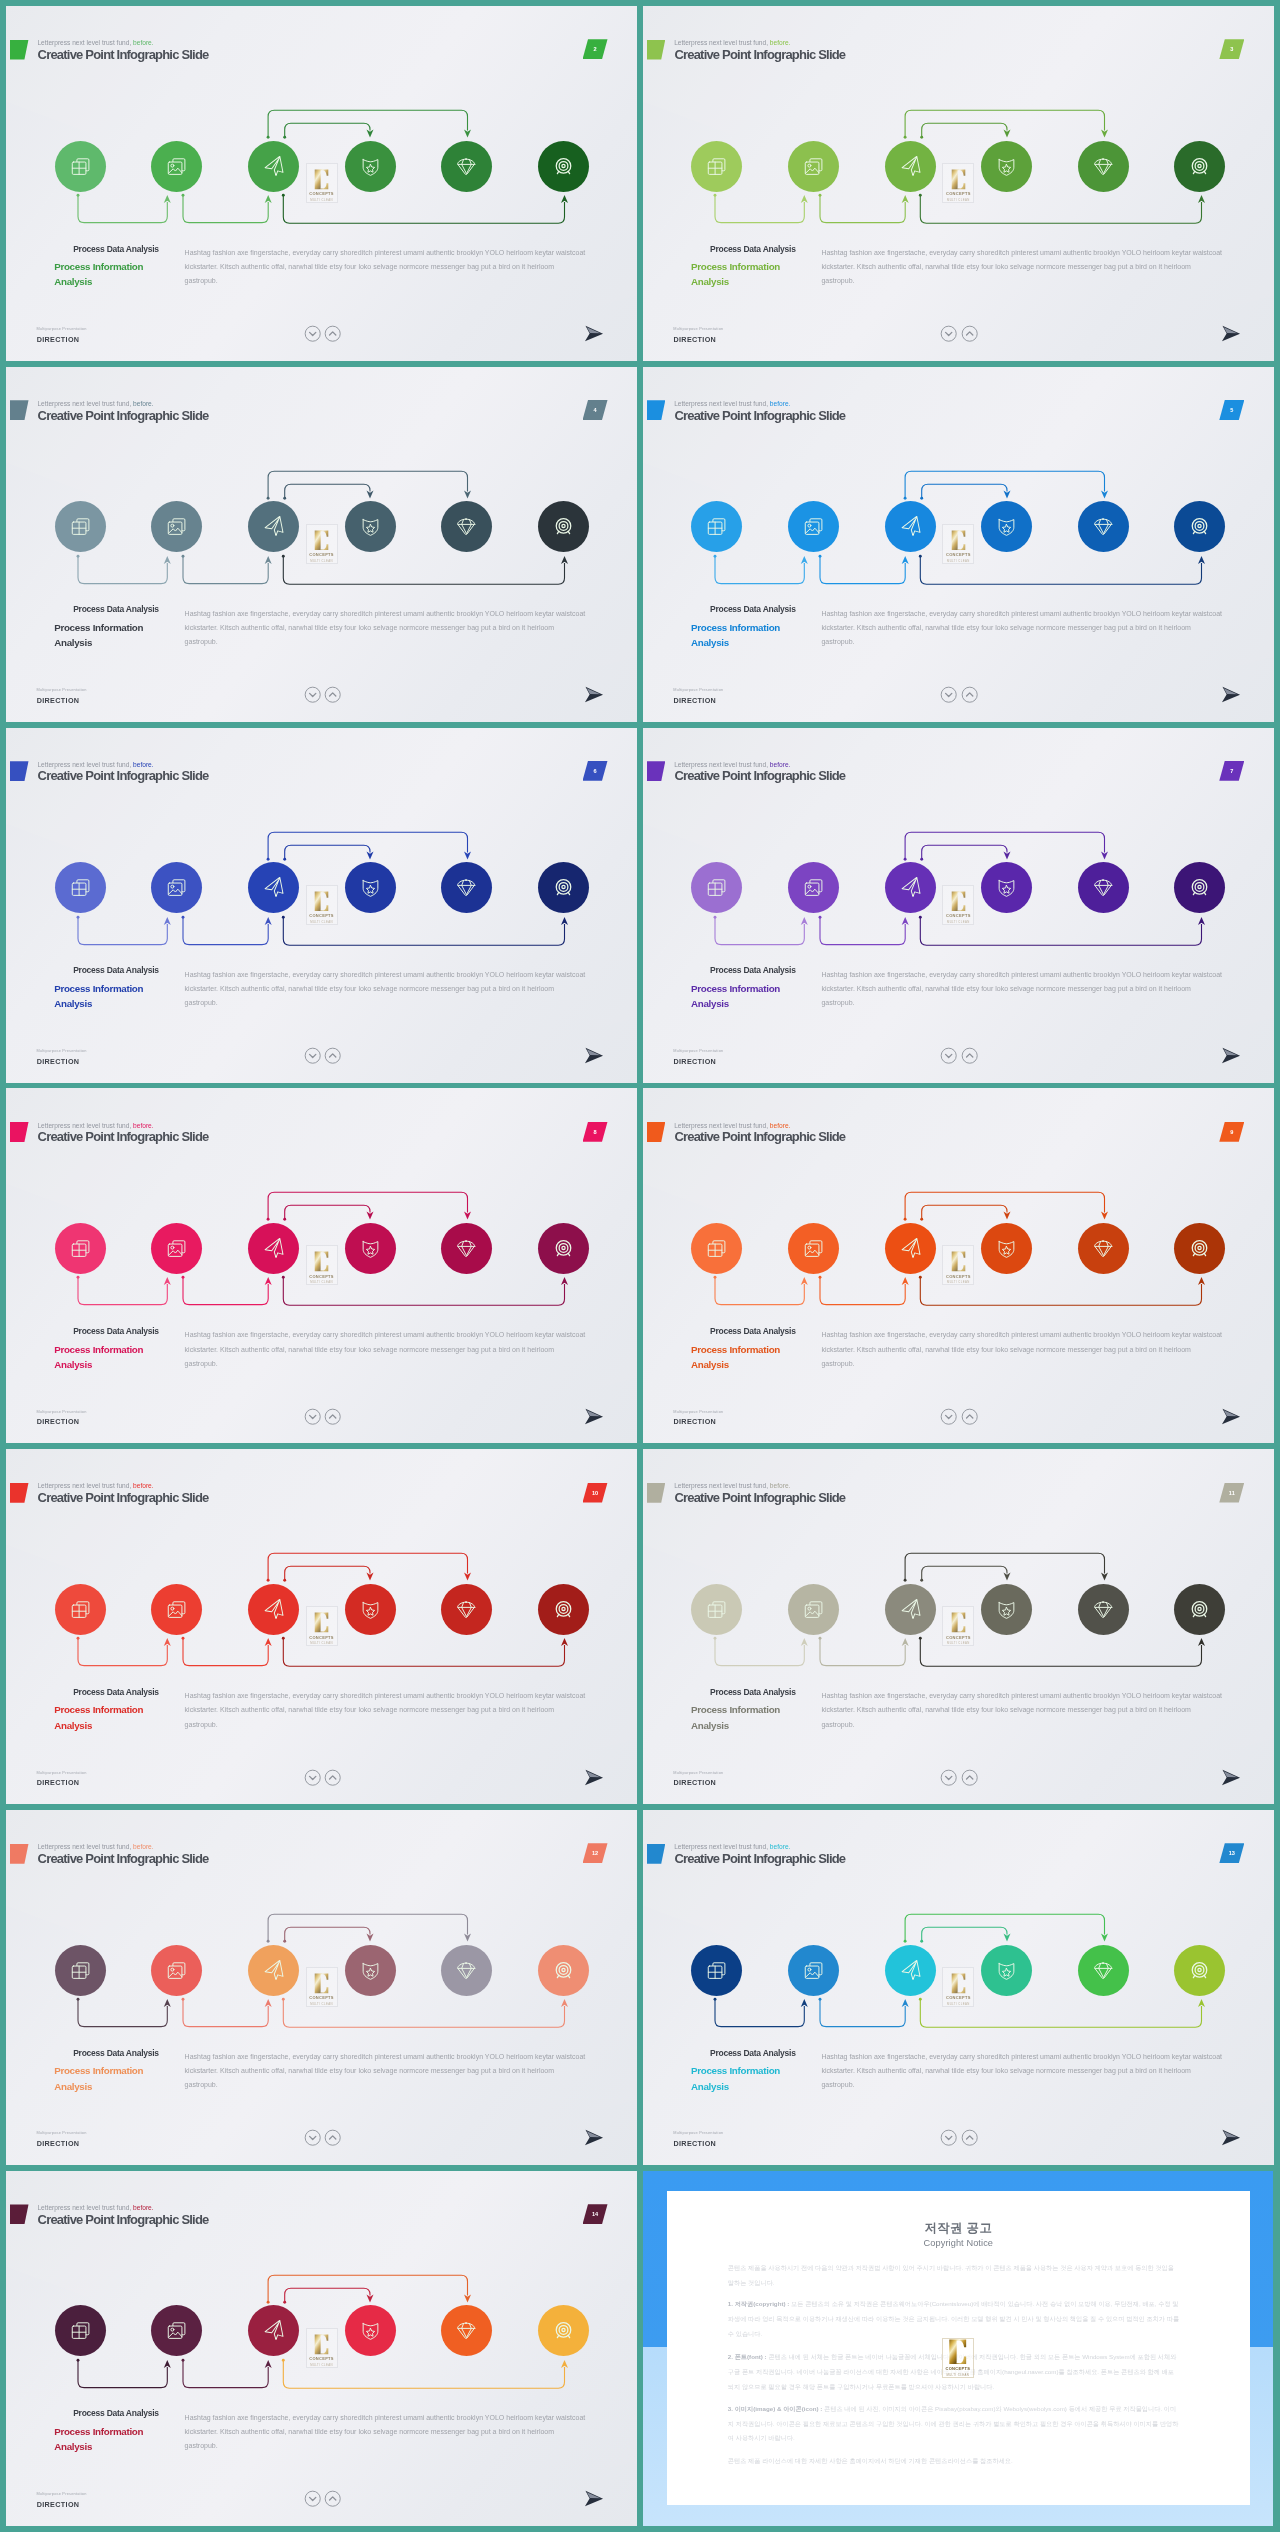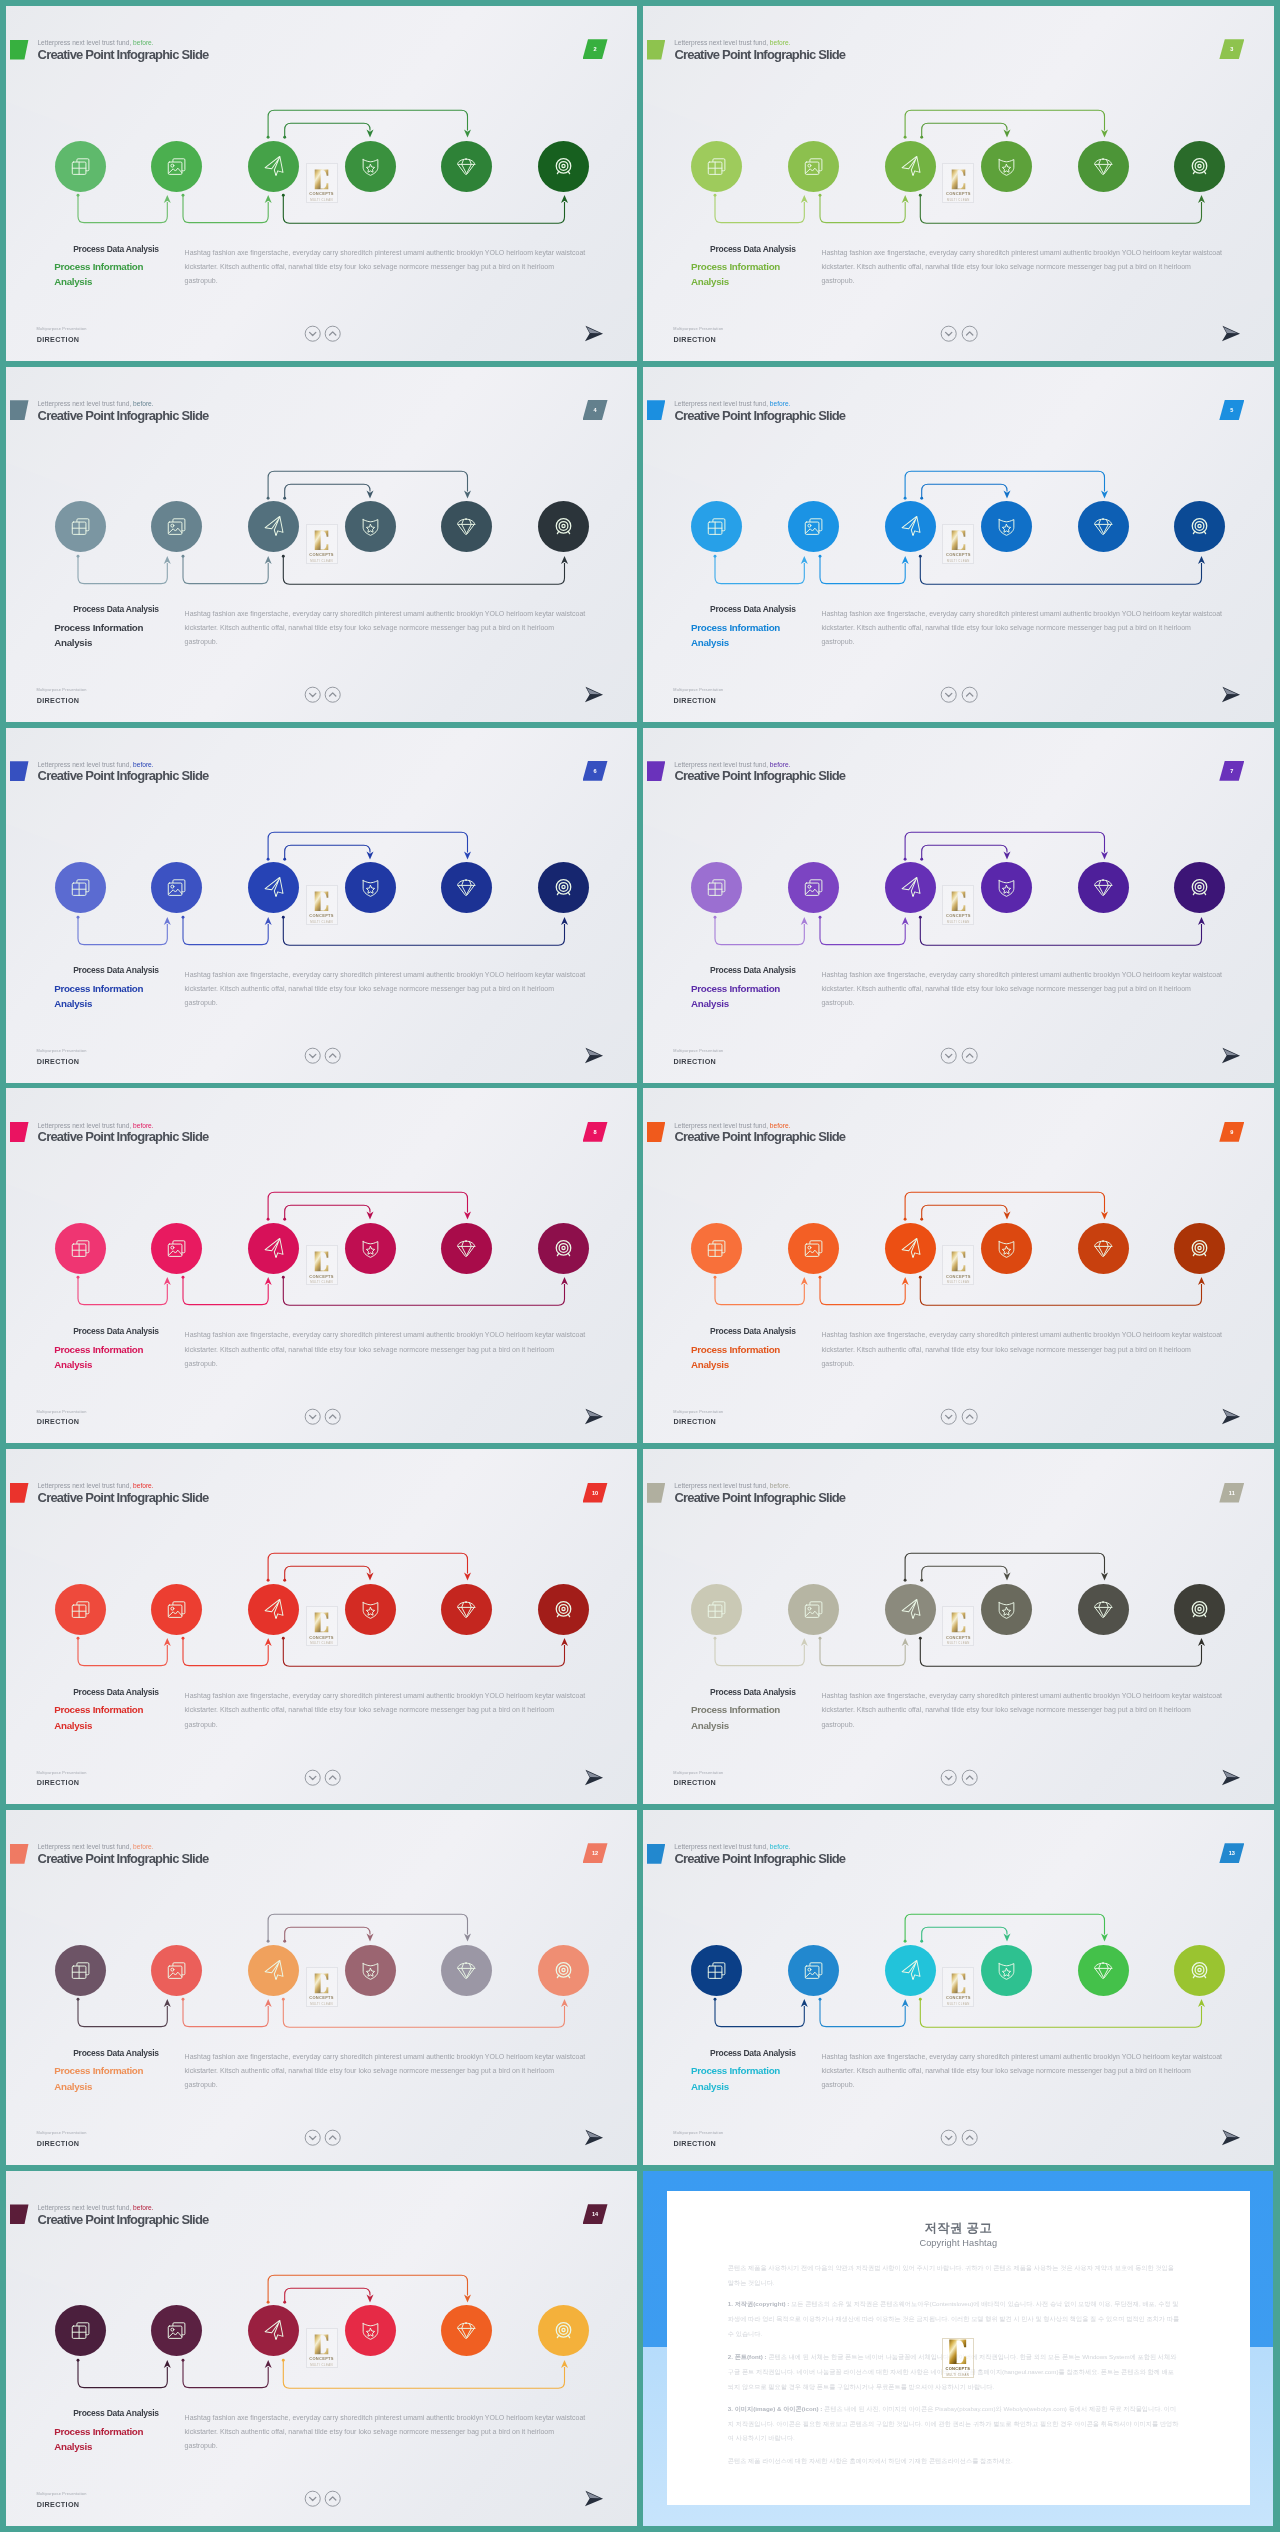--- a/index.html
+++ b/index.html
@@ -1652,21 +1652,21 @@
     <div class="sendicon" style="left:578.3px;top:319.3px;">
       <svg viewBox="0 0 40 34">
           <path d="M3 1 L39 17.5 L2 33 L11.5 17 Z" fill="#262e3c"></path>
           <path d="M5.8 4.2 L12.2 16.2 L33.4 16.4 Z" fill="#868d9c"></path>
         </svg>
     </div>
   </div>
 <div class="cslide" style="left:642.8px;top:2170.98px;">
   <div class="cpaper">
     <div class="cp-ko" style="top:29.5px;">저작권 공고</div>
-    <div class="cp-en" style="top:47.5px;">Copyright Hashtag</div>
+    <div class="cp-en" style="top:47.5px;">Copyright Notice</div>
     <div class="cp-p" style="left:61px;top:70px;width:452px;">콘텐츠 제품을 사용하시기 전에 다음의 약관과 저작권법 사항이 있어 주시기 바랍니다. 귀하가 이 콘텐츠 제품을 사용하는 것은 사용자 계약과 보호에 동의한 것임을 말하는 것입니다.</div>
     <div class="cp-p" style="left:61px;top:106.5px;width:452px;"><b>1. 저작권(copyright) :</b> <span>모든 콘텐츠의 소유 및 저작권은 콘텐츠웨어노아우(Contentsloveu)에 배타적이 있습니다. 사전 승낙 없이 모방해 이용, 무단전재, 배포, 수정 및 파생에 따라 영리 목적으로 이용하거나 재생산에 따라 이용하는 것은 금지됩니다. 이러한 모델 행위 발견 시 민사 및 형사상의 책임을 질 수 있으며 법적인 조치가 따를 수 있습니다.</span></div>
     <div class="cp-p" style="left:61px;top:159px;width:452px;"><b>2. 폰트(font) :</b> <span>콘텐츠 내에 된 서체는 한글 폰트는 네이버 나눔글꼴에 서체입니다. 네이버에 저작권입니다. 한글 외의 모든 폰트는 Windows System에 포함된 서체와 구글 폰트 저작권입니다. 네이버 나눔글꼴 라이선스에 대한 자세한 사항은 네이버 나눔글꼴 홈페이지(hangeul.naver.com)를 참조하세요. 폰트는 콘텐츠와 함께 배포되지 않으므로 필요할 경우 해당 폰트를 구입하시거나 무료폰트를 받으셔야 사용하시기 바랍니다.</span></div>
     <div class="cp-p" style="left:61px;top:210.8px;width:452px;"><b>3. 이미지(image) &amp; 아이콘(icon) :</b> <span>콘텐츠 내에 된 사진, 이미지의 아이콘은 Pixabay(pixabay.com)와 Webolys(webolys.com) 등에서 제공한 무료 저작물입니다. 이미지 저작권입니다. 아이콘은 필요한 재료보고 콘텐츠의 구입한 것입니다. 이에 관한 권리는 귀하가 별도로 확인하고 필요한 경우 아이콘을 취득하셔야 이미지를 반영하여 사용하시기 바랍니다.</span></div>
     <div class="cp-p" style="left:61px;top:263.3px;width:452px;">콘텐츠 제품 라이선스에 대한 자세한 사항은 홈페이지에서 하단에 기재한 콘텐츠라이선스를 참조하세요.</div>
     <div class="cp-logo" style="left:275px;top:147px;">
       <svg class="cch" viewBox="0 0 30 44">
             <defs>
               <linearGradient id="gld" x1="0" y1="0" x2="1" y2="1">
                 <stop offset="0" stop-color="#8a6718"></stop>

